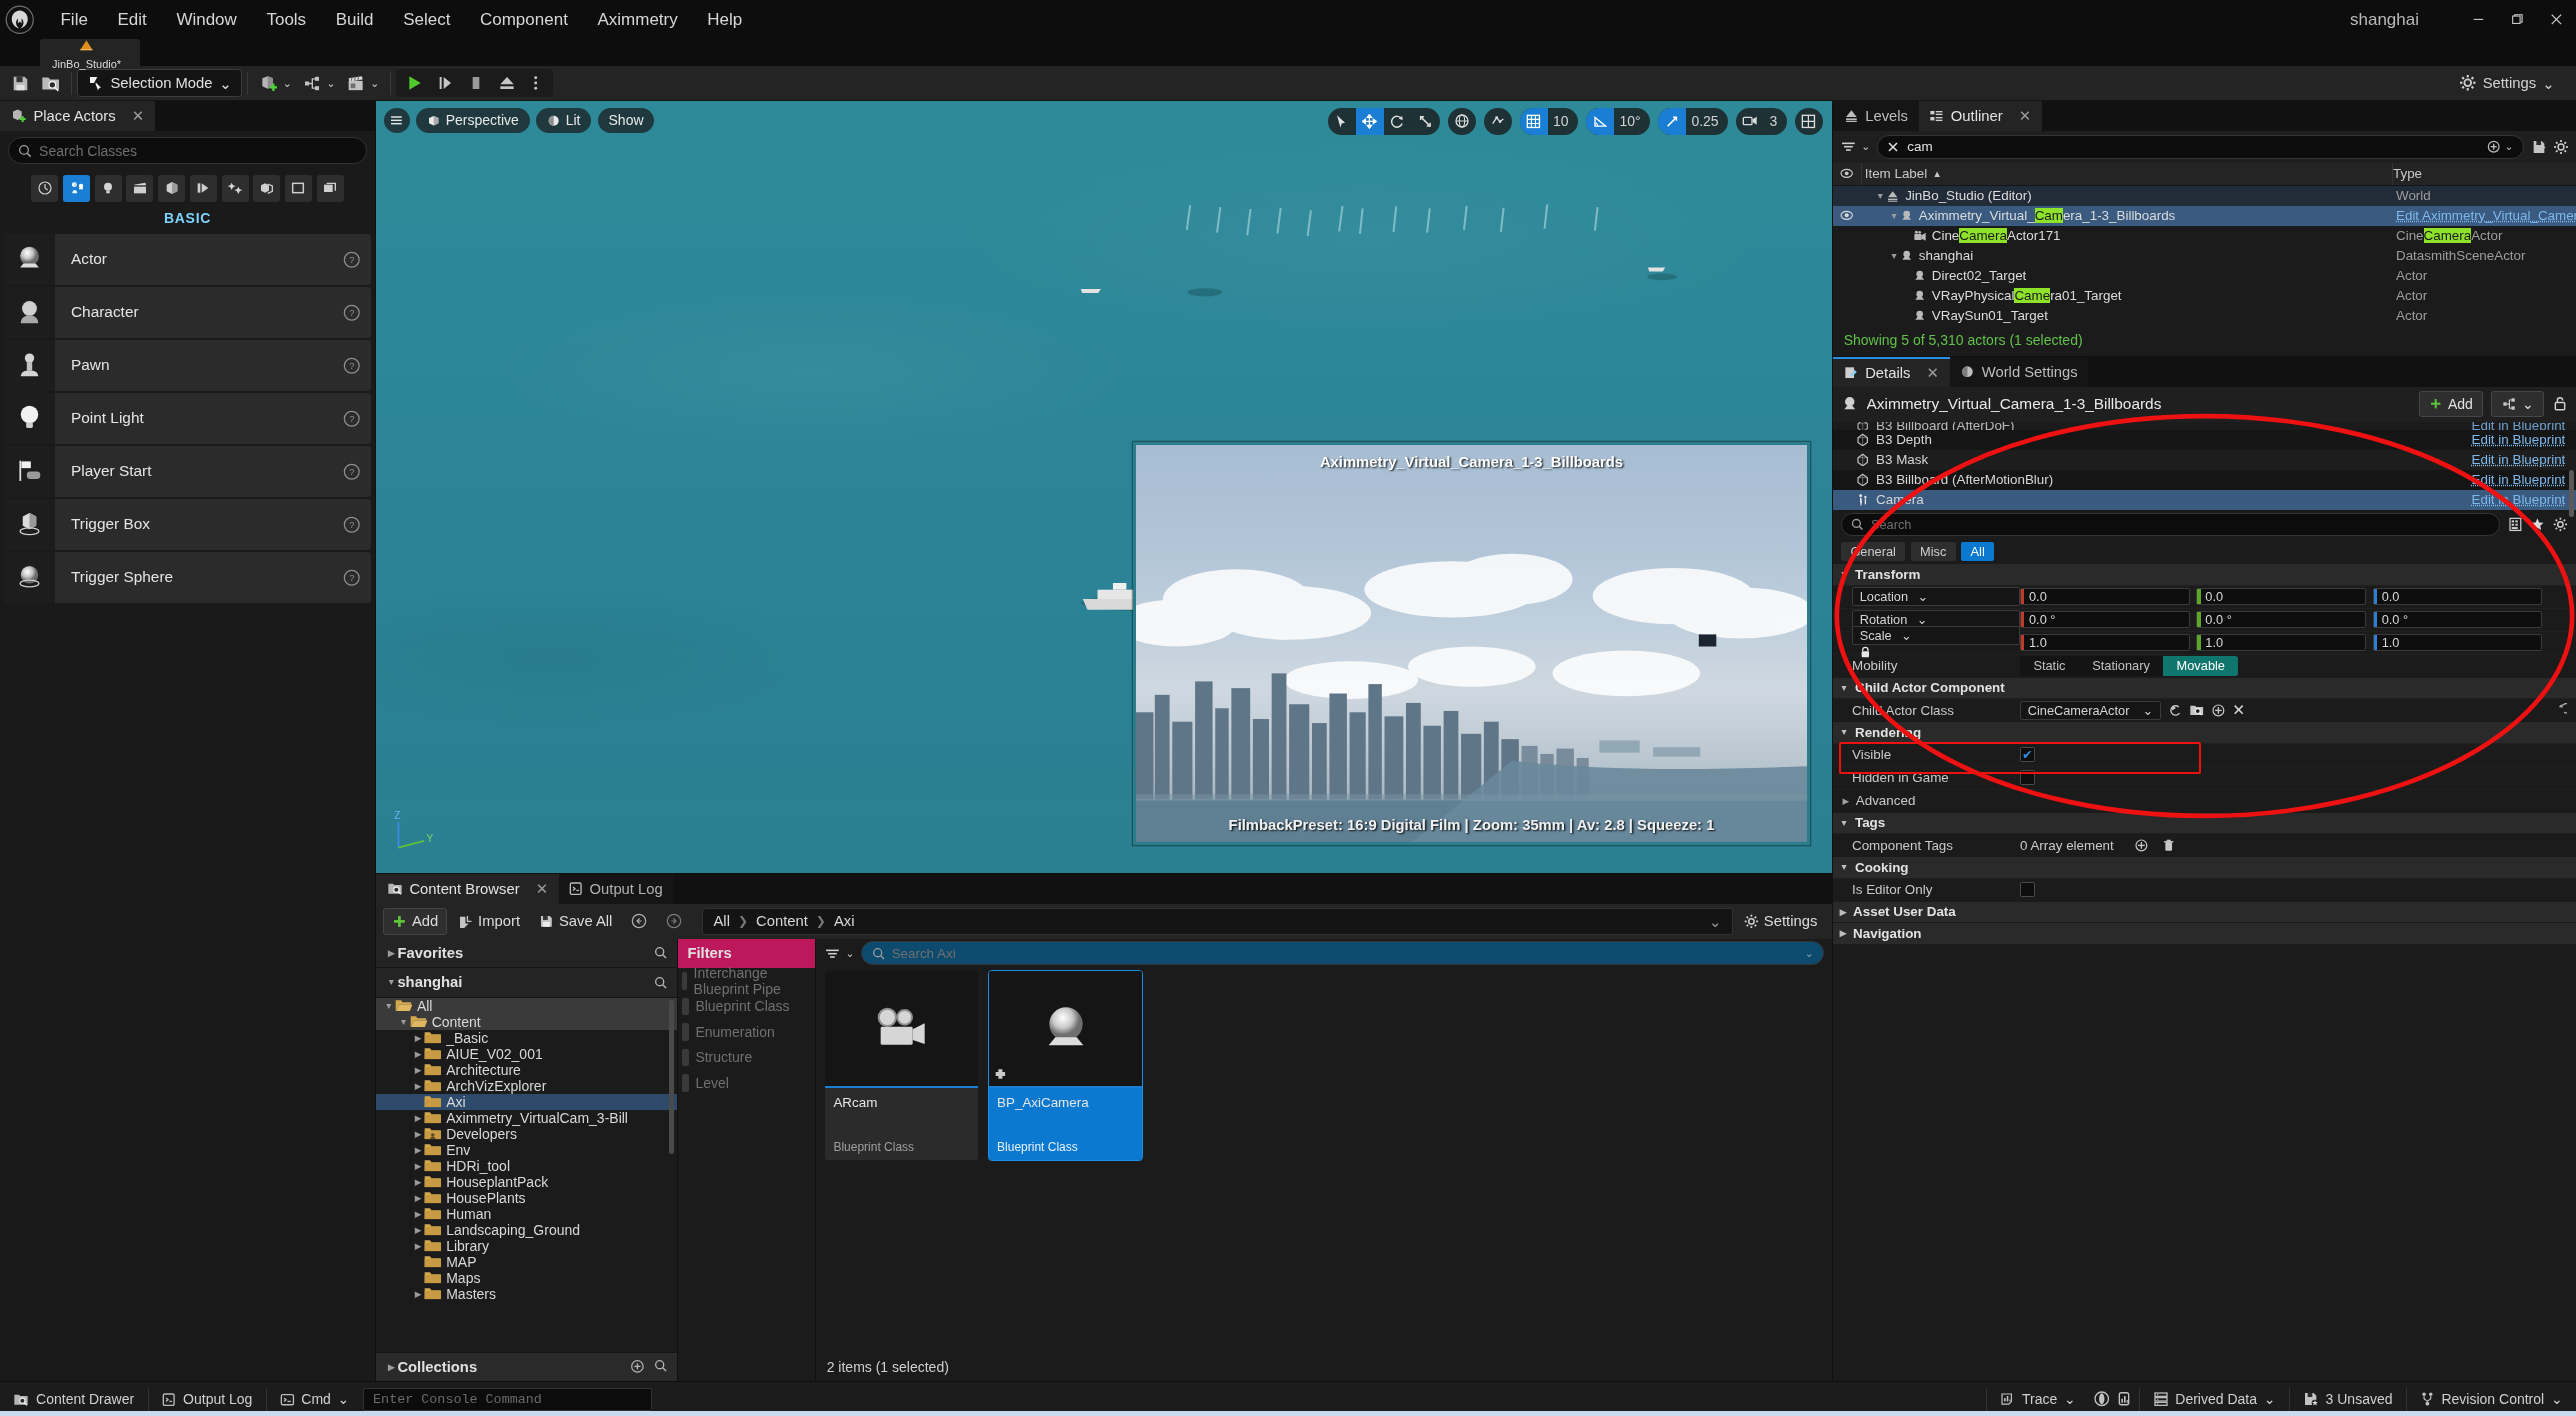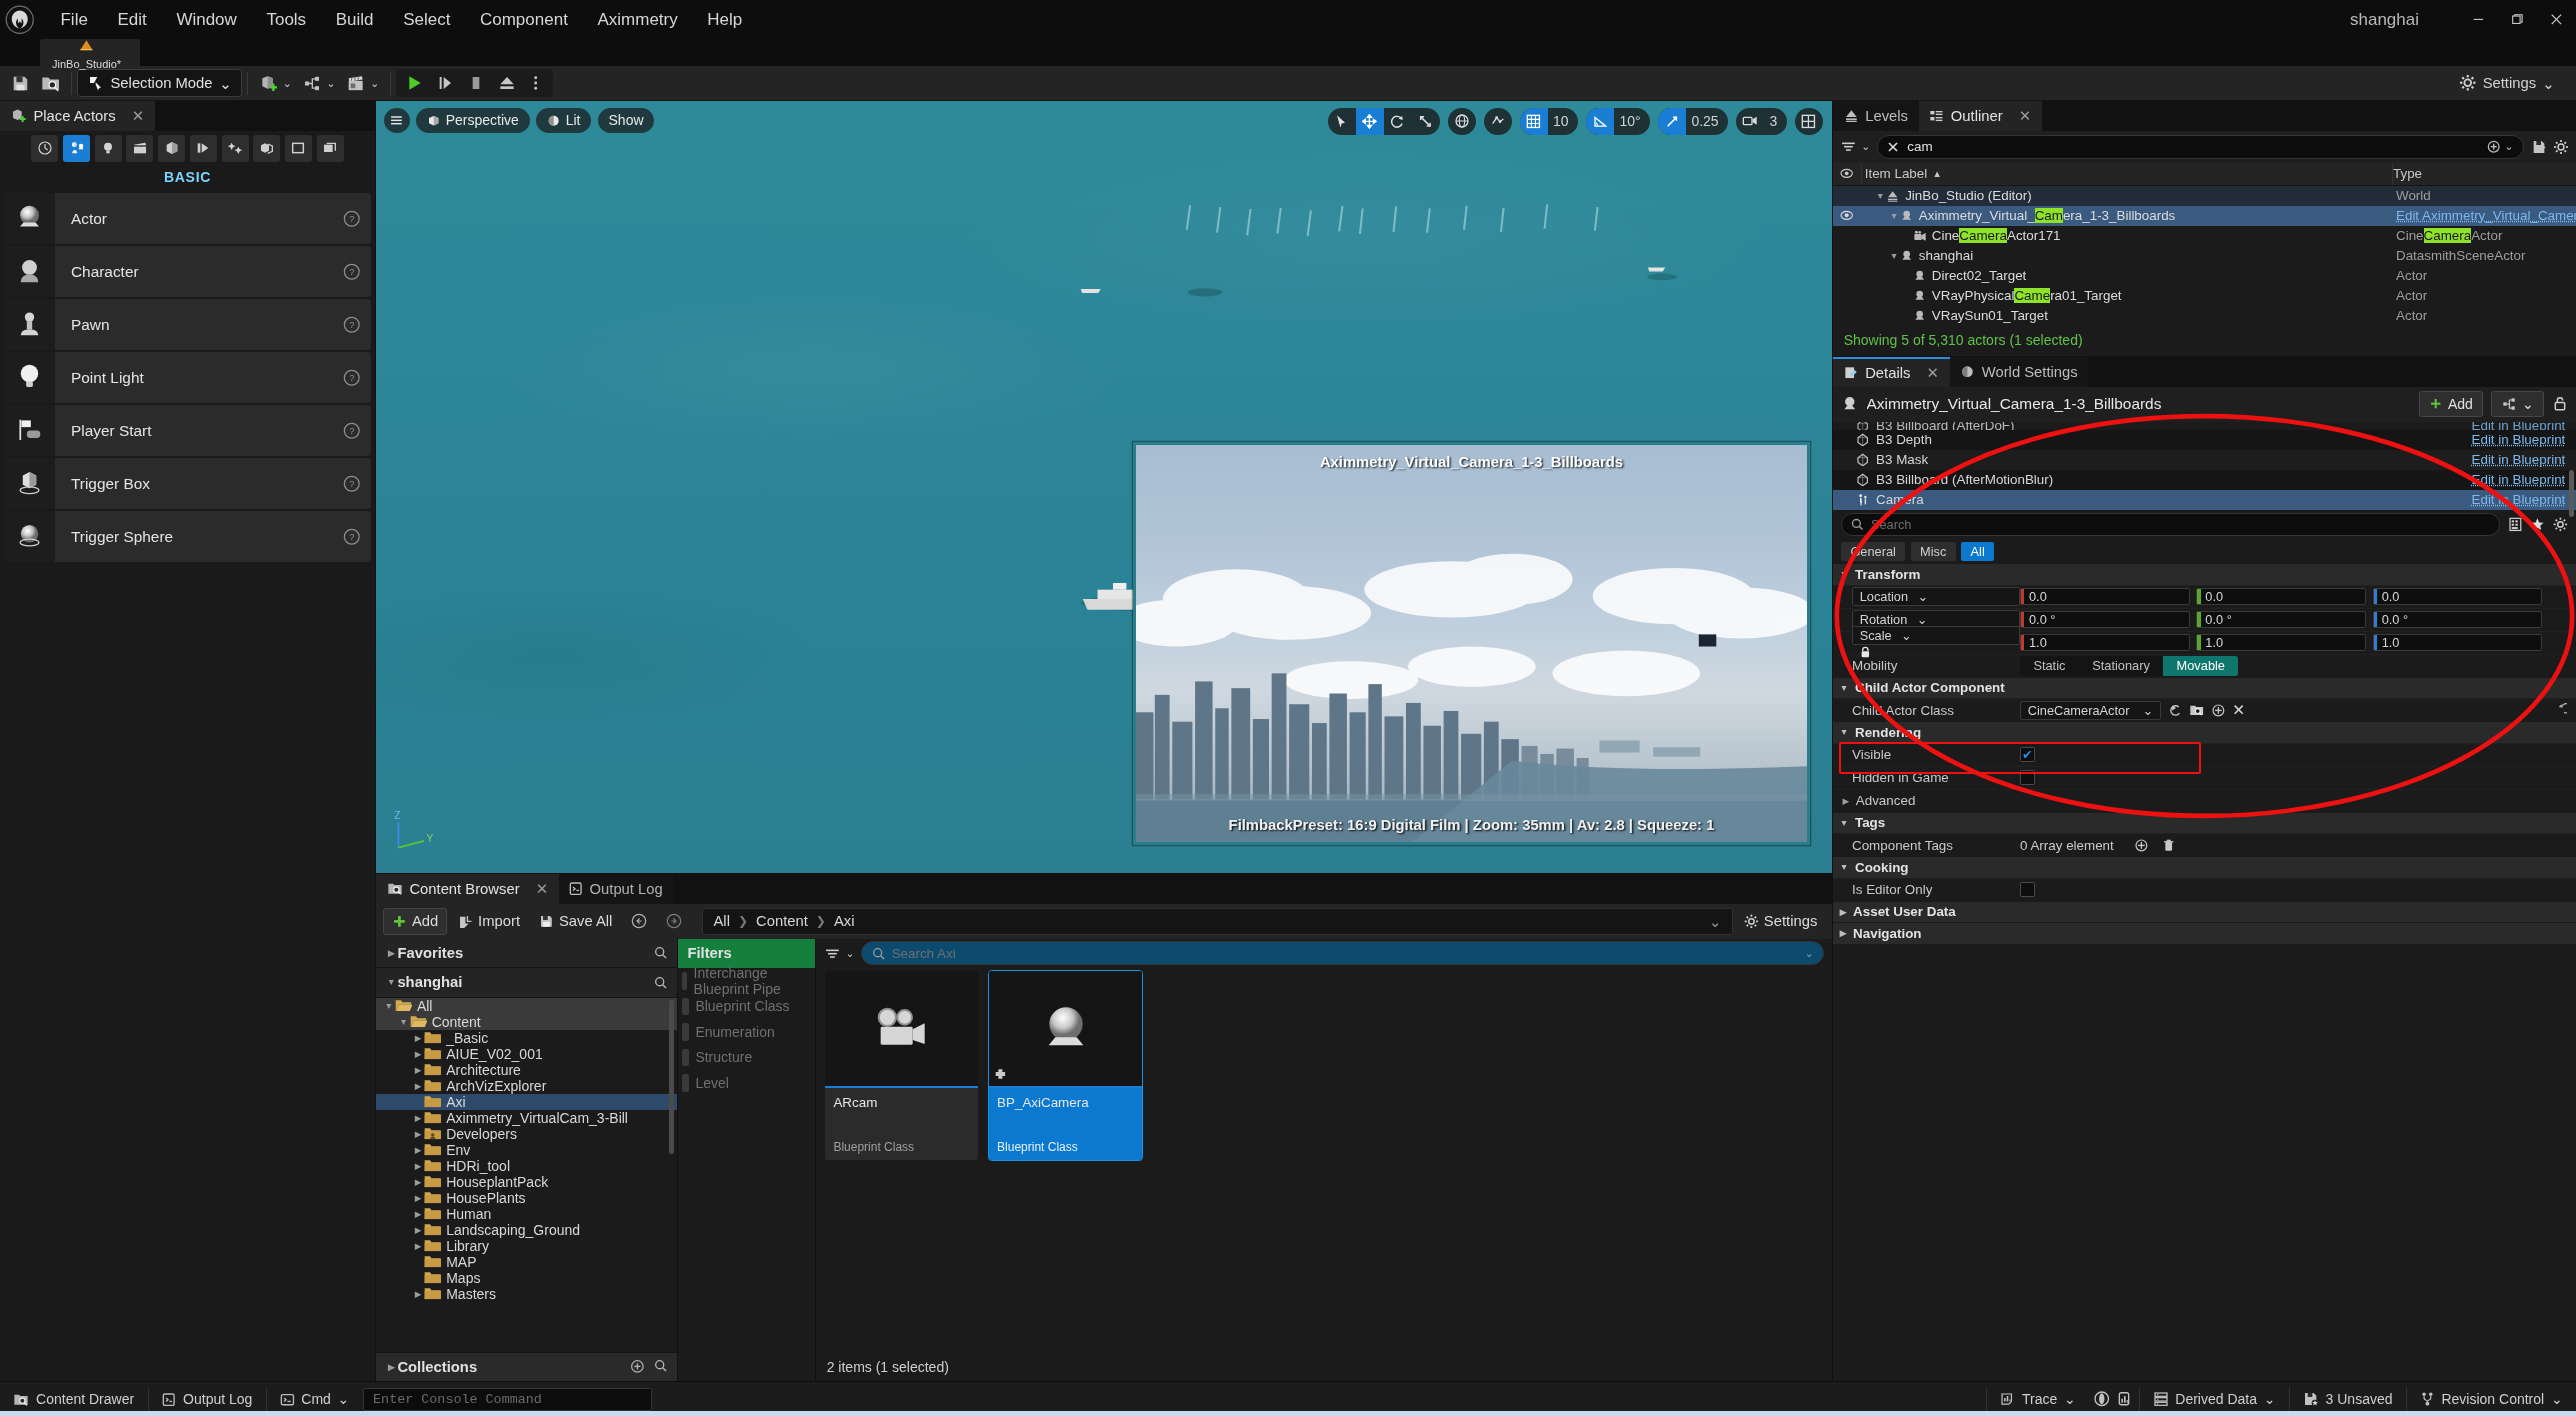--- a/index.html
+++ b/index.html
@@ -98,21 +98,21 @@
   .tree-head .sp { margin-left:auto; }
   .tree-scroll { flex:1 1 auto; overflow:hidden; position:relative; }
   .tree-row { height:16px; display:flex; align-items:center; font-size:14px; color:#d9d9d9; padding-left:6.7px; white-space:nowrap;}
   .tree-row.sel { background:#2e4a6b; }
   .tree-row.hl  { background:#3a3a3a; }
   .tw { width:12px; display:inline-flex; justify-content:center; color:#9b9b9b; font-size:8.7px;}
   .folder { width:17.5px; height:12.8px; margin-right:4.7px; flex:0 0 17.5px;}
   .collections { height:29.5px; background:#2a2a2a; display:flex; align-items:center; padding:0 9.4px; font-size:14.8px; font-weight:bold; color:#e0e0e0; border-top:0.7px solid #151515;}
   .collections .sp{ margin-left:auto; display:flex; gap:9.4px;}
   .cb-filters { width: 138px; flex:0 0 138px; background:#1b1b1b; border-right:1.3px solid #111; }
-  .filters-head { height:29.5px; display:flex; align-items:center; padding:0 9.4px; background:#15803d; font-size:14.8px; font-weight:bold; color:#e0e0e0;}
+  .filters-head { height:29.5px; display:flex; align-items:center; padding:0 9.4px; background:#be185d; font-size:14.8px; font-weight:bold; color:#e0e0e0;}
   .filter-row { height:25.5px; display:flex; align-items:center; font-size:14px; color:#707070; padding-left:4px; }
   .filter-chip { width:6.7px; height:17.5px; background:#3a3a3a; border-radius:2px; margin-right:6.7px; }
   .cb-assets { flex:1 1 auto; display:flex; flex-direction:column; min-width:0; background:#1b1b1b;}
   .assets-top { height:29.5px; display:flex; align-items:center; gap:6.7px; padding:0 8px; }
   .assets-search { flex:1 1 auto; height:24px; background:#0c4a6e; border:0.7px solid #343434; border-radius:12px; display:flex; align-items:center; gap:6.7px; padding:0 9.4px;}
   .assets-search input{ background:transparent;border:0;outline:0;color:#d8d8d8;font-size:13.4px;font-family:inherit;width:100%;}
   .assets-search input::placeholder{color:#6f6f6f;}
   .assets-grid { flex:1 1 auto; display:flex; gap:10.7px; padding: 2.7px 9.4px; align-items:flex-start;}
   .tile { width:153px; border-radius:2.7px; overflow:hidden; background:#2b2b2b; }
   .tile.sel { outline: 1.3px solid #1a8fe3; }
@@ -366,20 +366,31 @@
             <svg width="16" height="14.8" viewBox="0 0 24 22">
                 <path d="M3 5l7-3 6 3v10l-6 3-7-3z" fill="#b5b5b5"></path>
                 <g fill="#4cd137">
                   <rect x="13" y="15" width="9" height="3"></rect>
                   <rect x="16" y="12" width="3" height="9"></rect>
                 </g>
               </svg>
           </span>
           <span>Place Actors</span>
           <span class="x">✕</span>
+        </div>
+      </div>
+      <div class="search-row">
+        <div class="search-box">
+          <span>
+            <svg width="14" height="14" viewBox="0 0 21 21">
+                <circle cx="9" cy="9" r="6.5" fill="none" stroke="#9a9a9a" stroke-width="2"></circle>
+                <line x1="13.8" y1="13.8" x2="19" y2="19" stroke="#9a9a9a" stroke-width="2.4"></line>
+              </svg>
+          </span>
+          <input placeholder="Search Classes" style="">
         </div>
       </div>
       <div class="cat-icons">
         <div class="cat-ico">
           <svg width="16" height="16" viewBox="0 0 24 24">
               <circle cx="12" cy="12" r="9" fill="none" stroke="#d0d0d0" stroke-width="1.8"></circle>
               <path d="M12 6v6l4 3" stroke="#d0d0d0" stroke-width="1.8" fill="none"></path>
             </svg>
         </div>
         <div class="cat-ico active">

